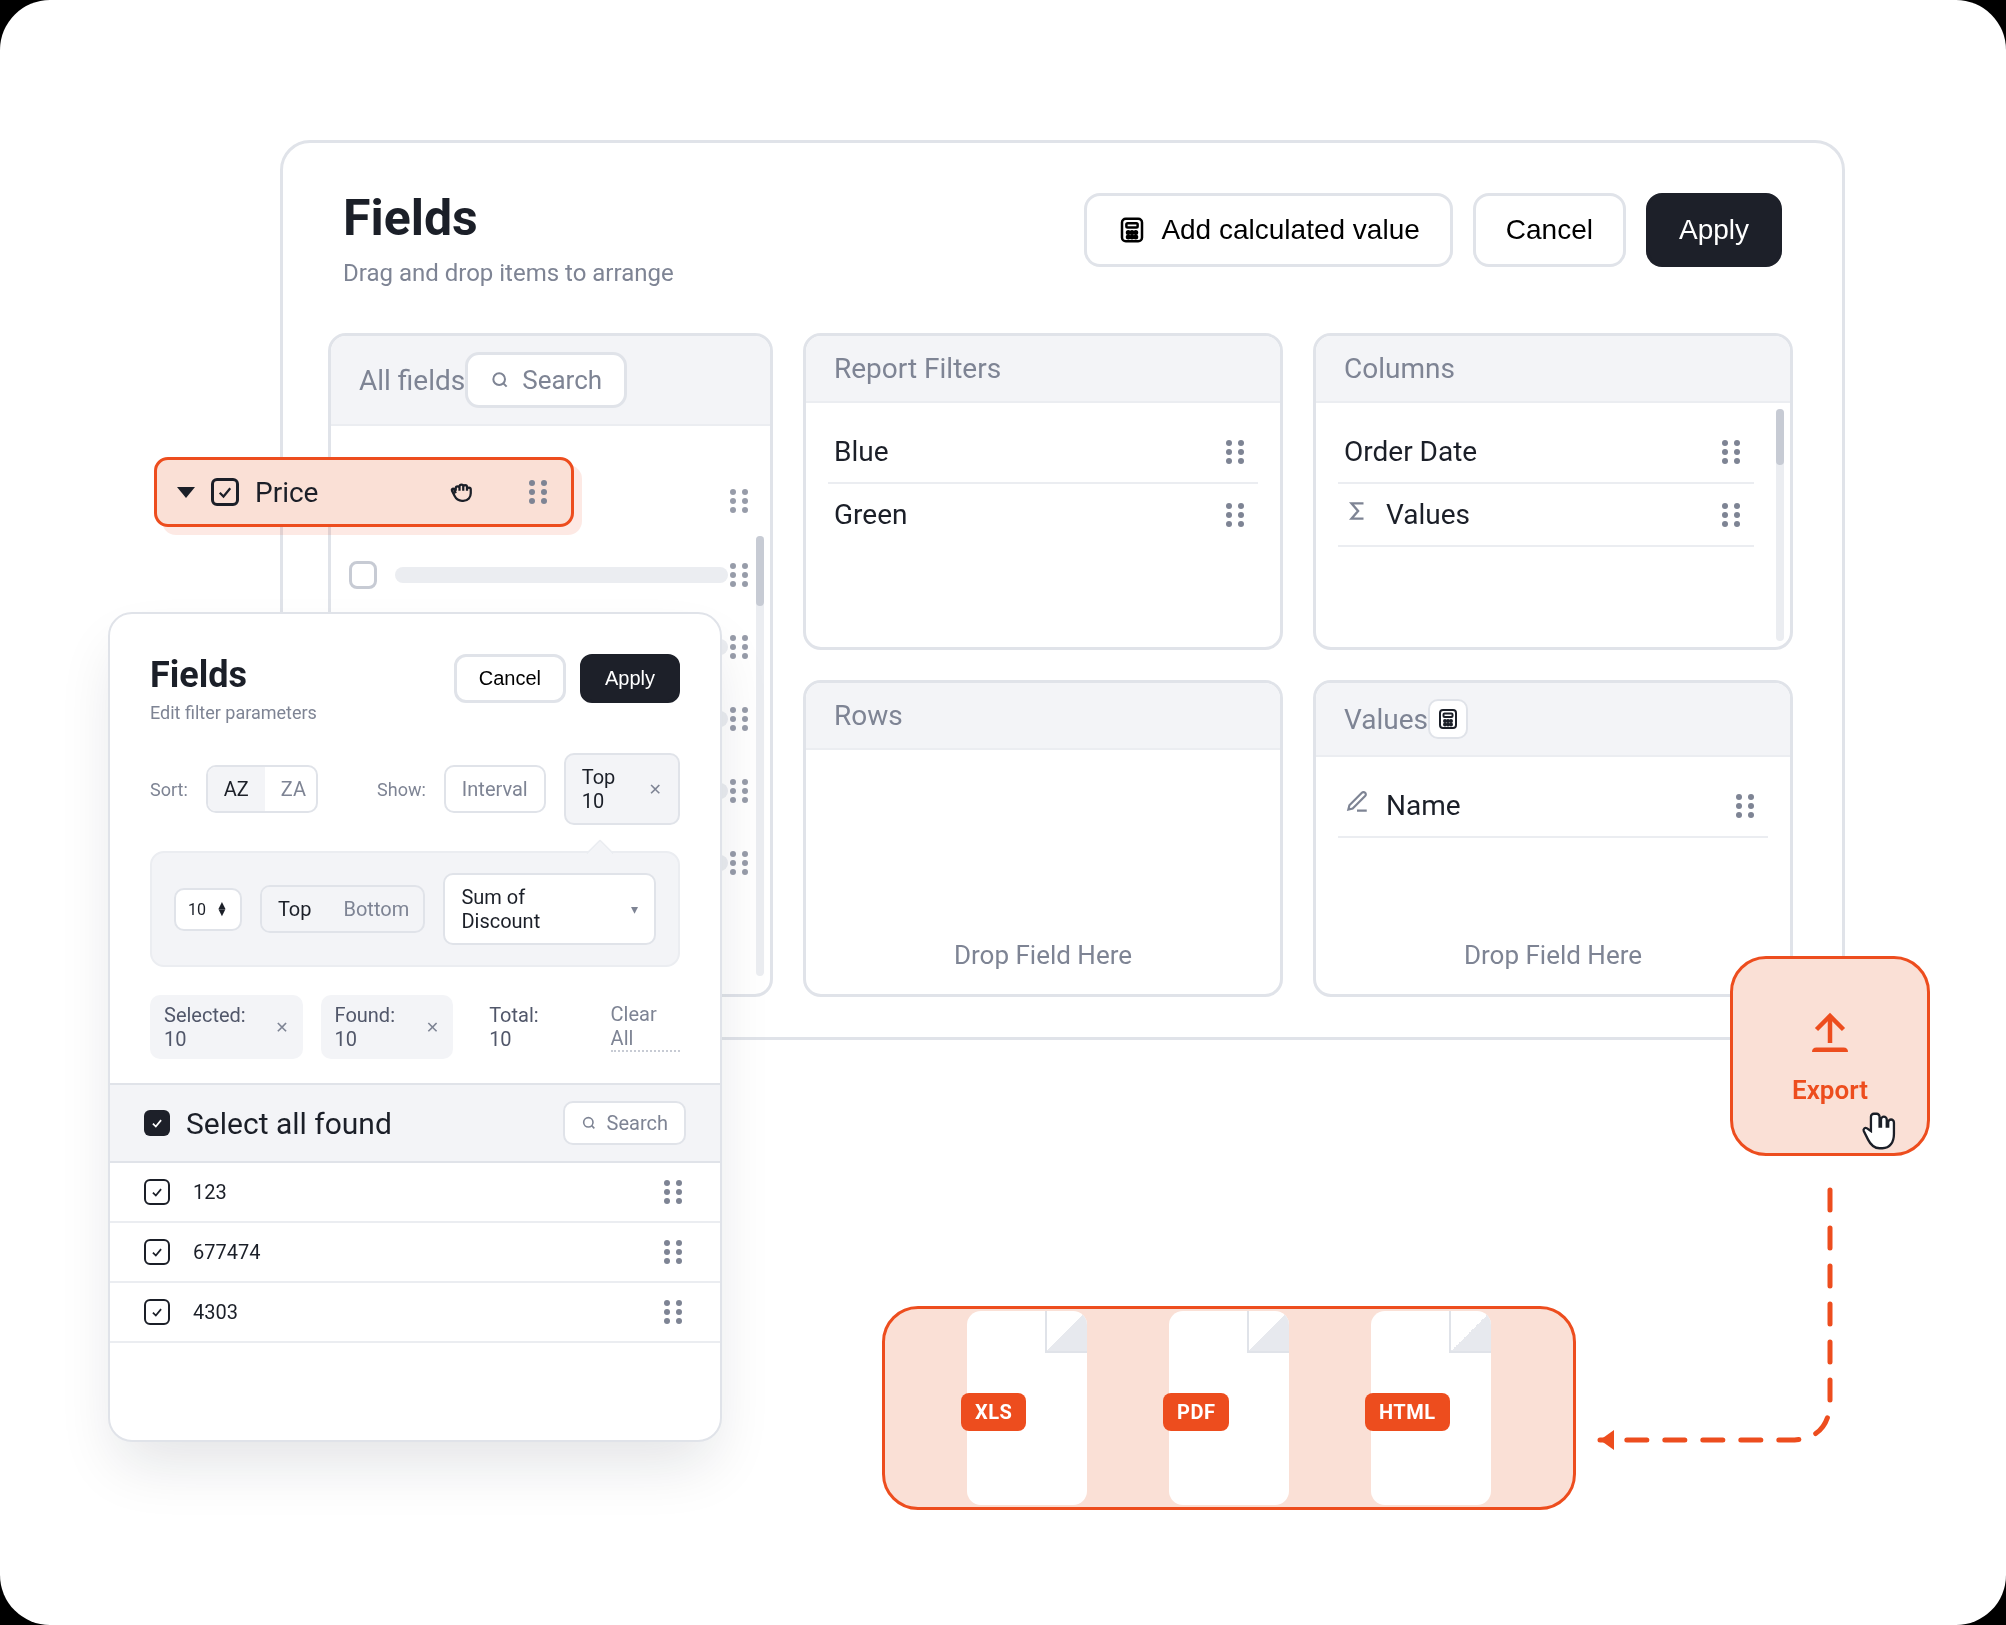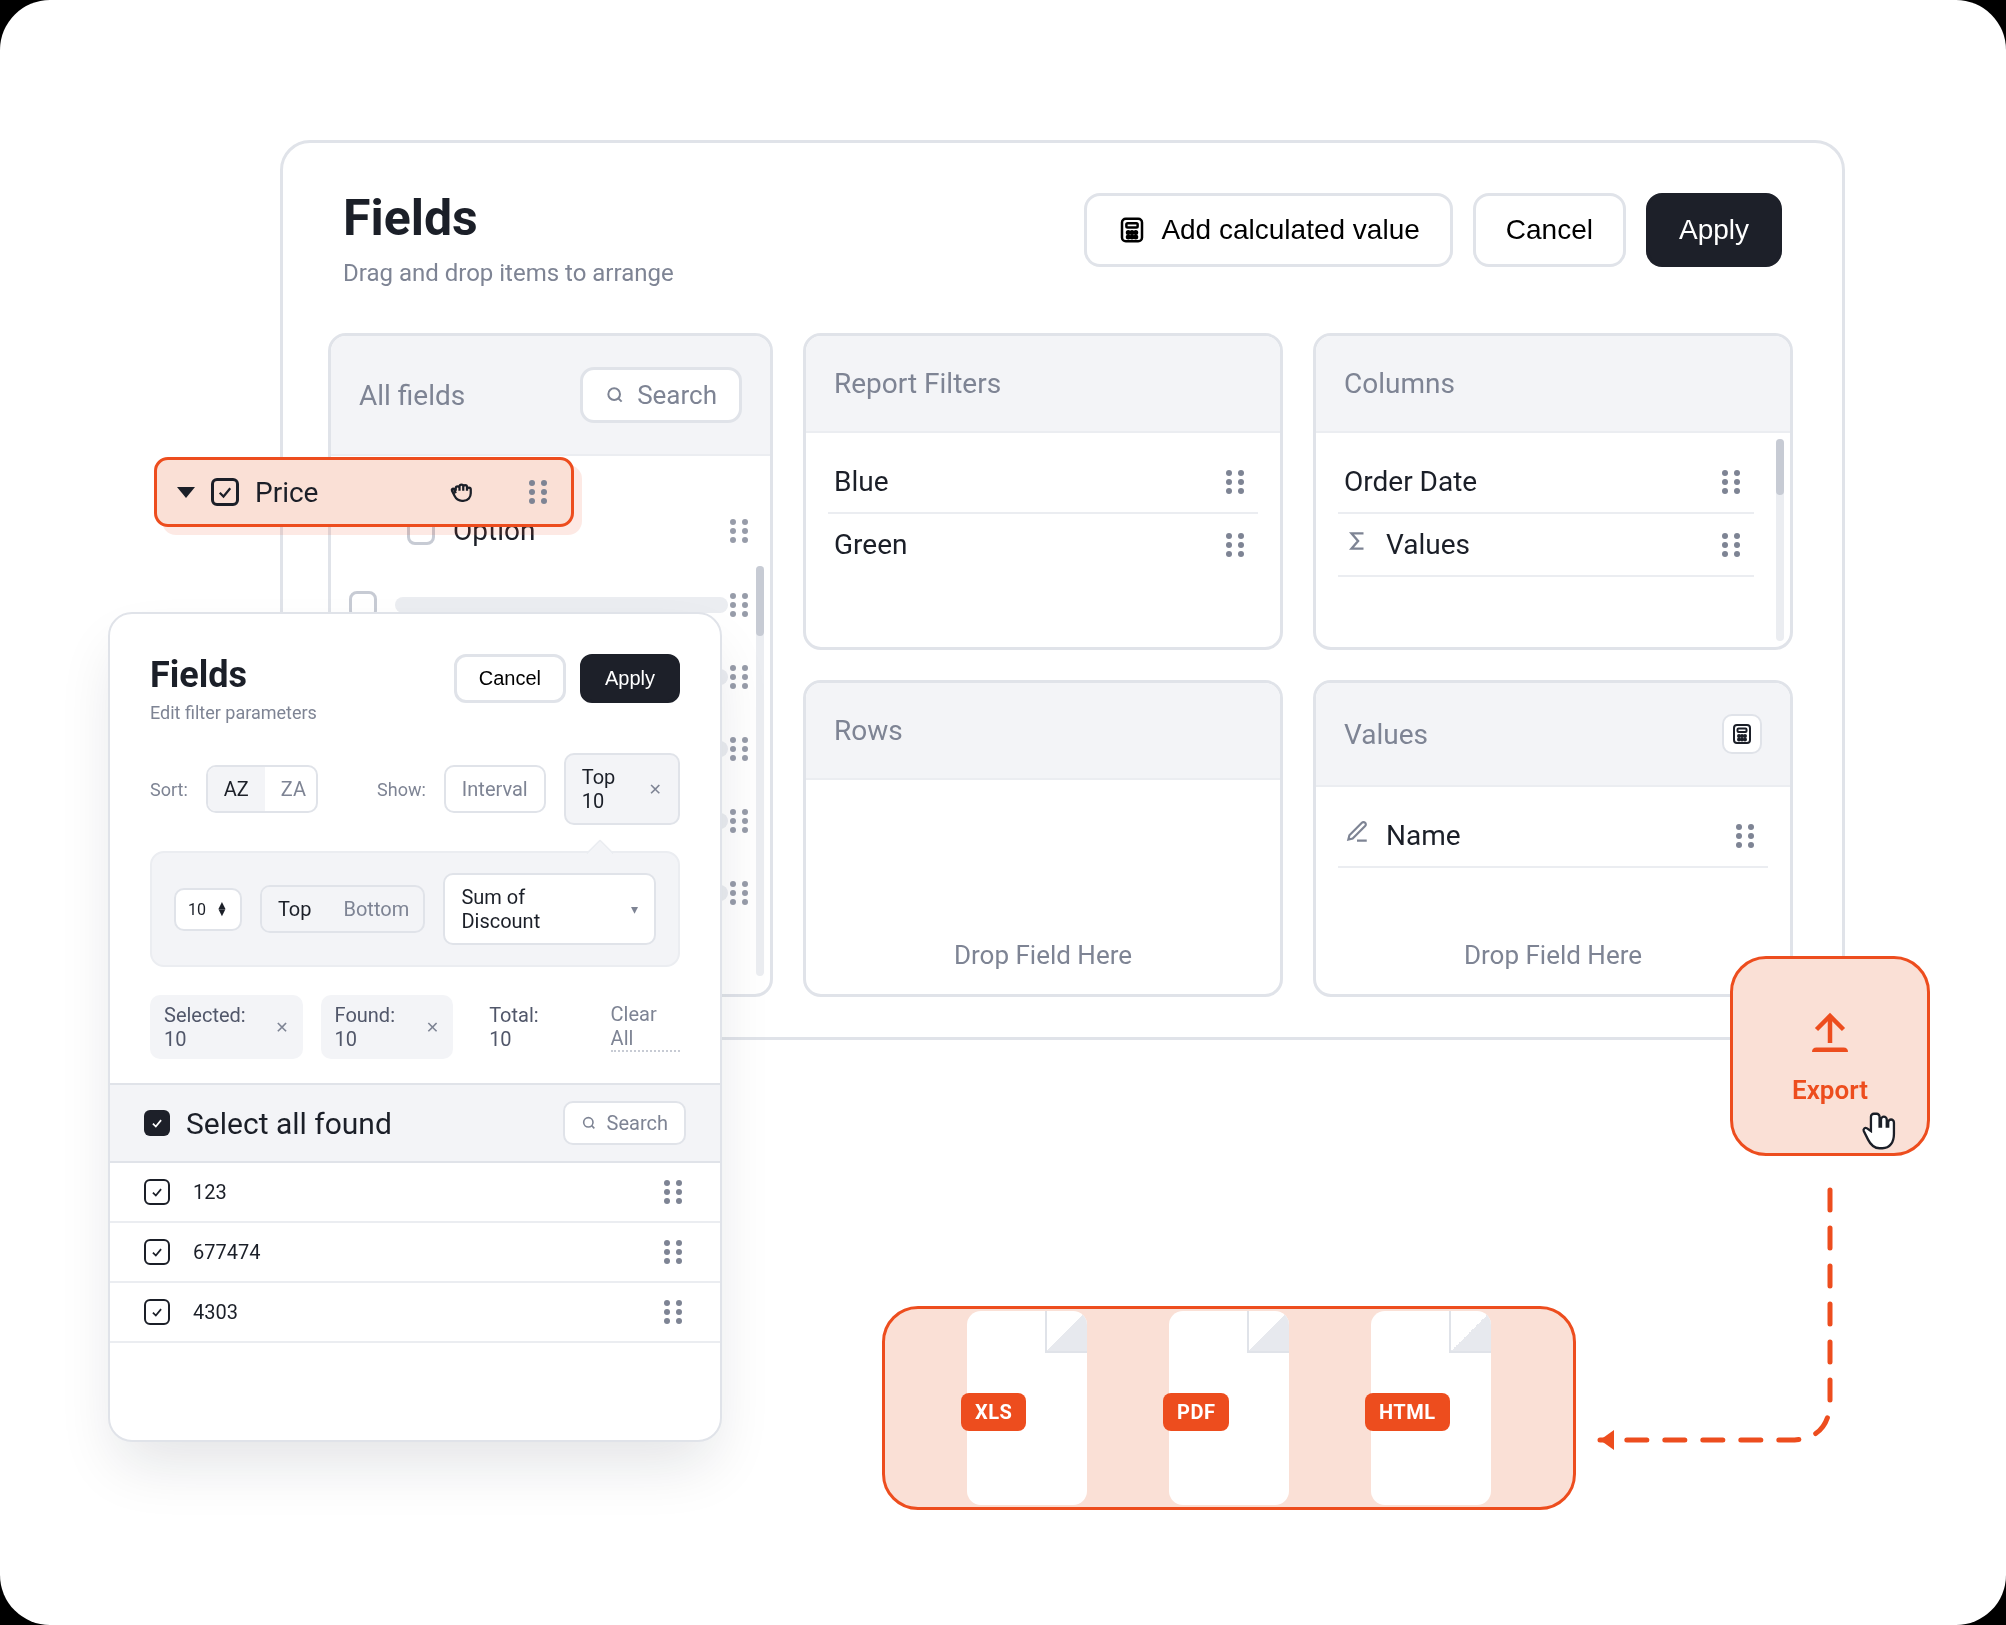--- a/index.html
+++ b/index.html
@@ -66,24 +66,24 @@
   }
   .zone{
     border:3px solid var(--border);
     border-radius:18px;
     background:#fff;
     display:flex;flex-direction:column;
     overflow:hidden;
   }
   .zone-head{
     background:var(--pane);
-    padding:31px 28px;
+    padding:16px 28px;
     font-size:28px;
     color:var(--muted);
-    display:flex;align-items:center;justify-content:space-between;
+    display:flex;align-items:center;
     border-bottom:2px solid var(--line);
   }
   .zone-body{padding:18px 22px 10px;position:relative;flex:1}
   .zone-all{grid-row:1 / span 2}
   .drop-hint{
     text-align:center;color:var(--muted);font-size:26px;
     padding:12px 0 14px; margin-top:auto;
   }
 
   .search-pill{

